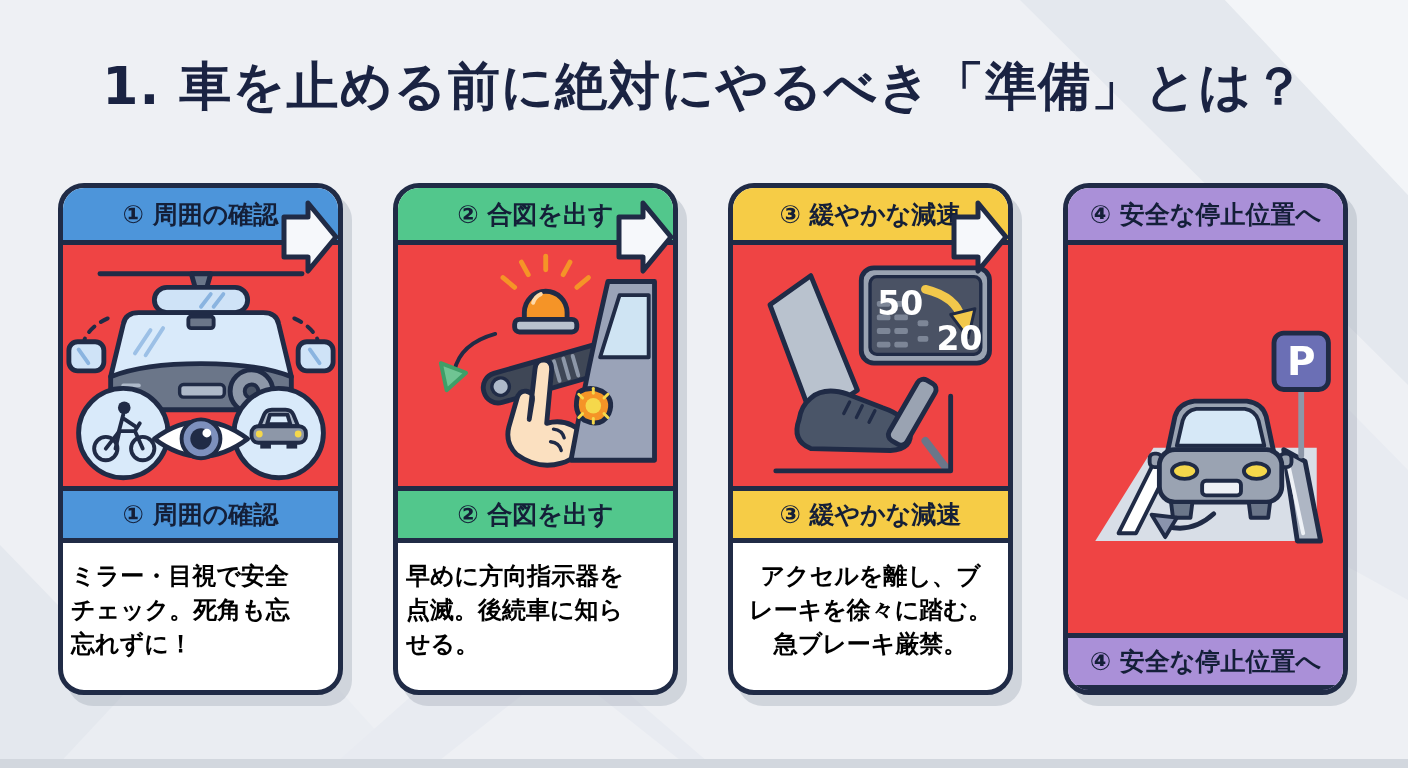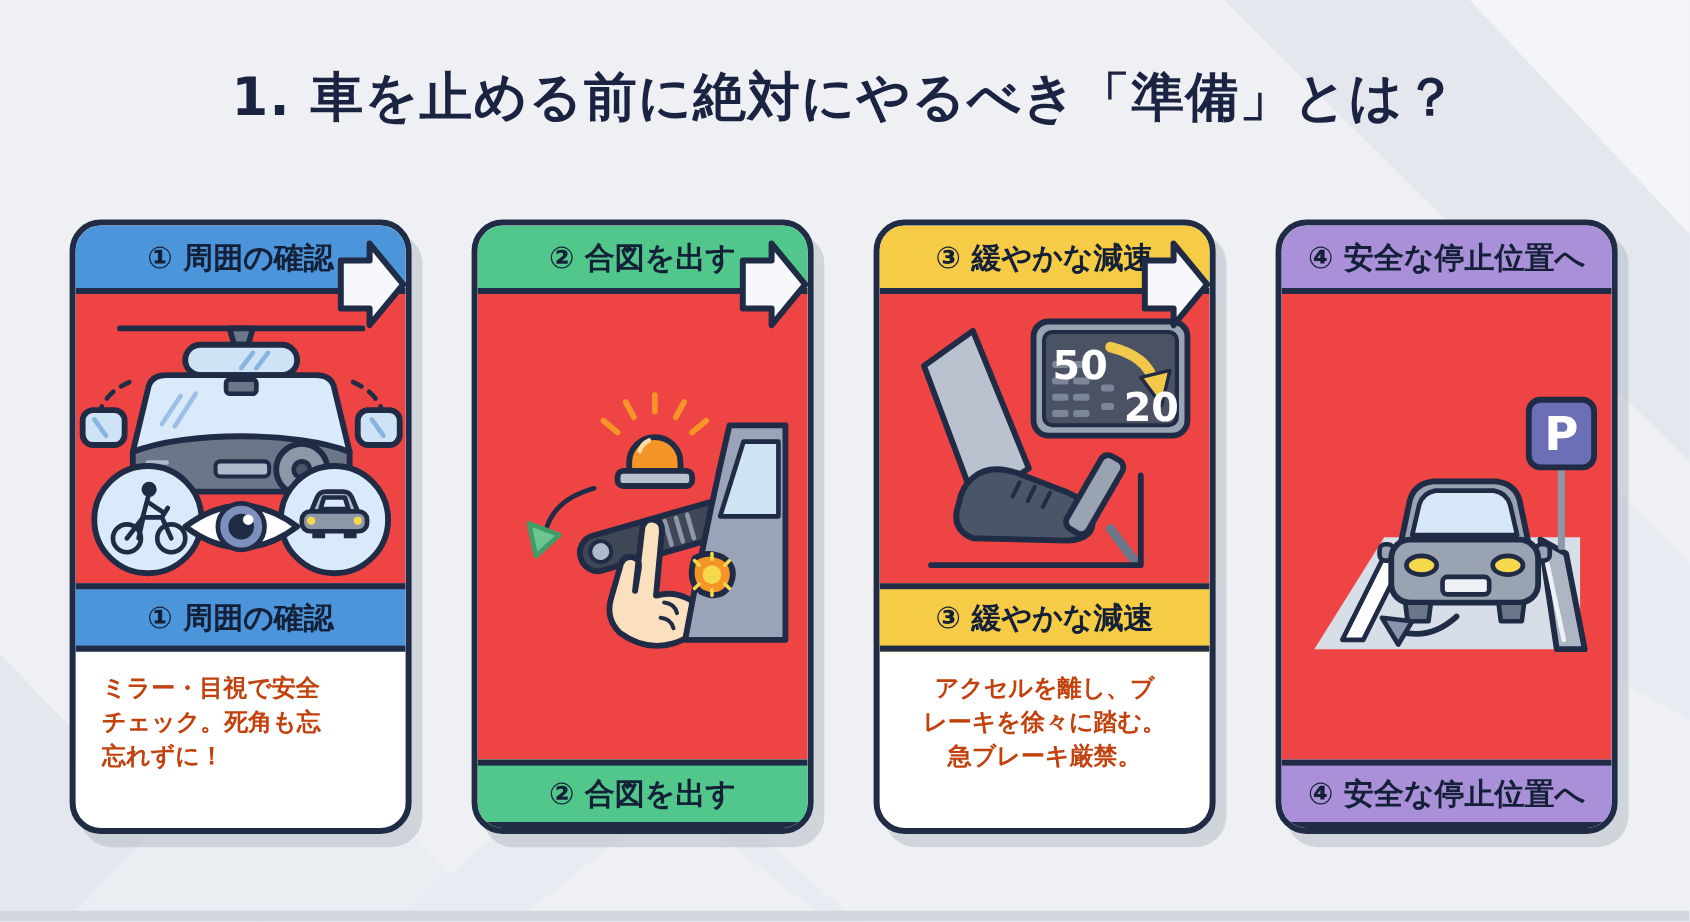--- a/index.html
+++ b/index.html
@@ -4,21 +4,21 @@
 <style>
   html,body{margin:0;padding:0;}
   body{
     width:1408px;height:768px;position:relative;overflow:hidden;
     background:#eef0f4;color:#1a2342;
     font-family:"DejaVu Sans","Liberation Sans",sans-serif;
   }
   .bg-deco{position:absolute;inset:0;z-index:0;}
   .page-title{
     position:absolute;top:52px;left:0;width:100%;z-index:2;
-    text-align:center;font-size:44px;font-weight:800;letter-spacing:1px;
+    text-align:center;font-size:52px;font-weight:800;letter-spacing:1px;
     color:#1a2342;
   }
   .cards-row{position:absolute;left:58px;top:183px;width:1292px;height:512px;display:flex;gap:50px;z-index:2;}
   .card{
     width:285px;height:512px;box-sizing:border-box;flex:0 0 285px;
     border:5px solid #202b46;border-radius:26px;background:#ffffff;
     display:flex;flex-direction:column;overflow:hidden;
     box-shadow:9px 11px 0 rgba(160,168,182,0.38);
   }
   .card-header{
@@ -28,22 +28,22 @@
   }
   .card-illus{flex:1 1 auto;background:#ef4444;display:flex;align-items:center;justify-content:center;}
   .card-illus svg{width:272px;height:238px;display:block;}
   .card-subheader{
     flex:0 0 47px;background:var(--c,#ccc);
     border-top:5px solid #202b46;border-bottom:5px solid #202b46;
     display:flex;align-items:center;justify-content:center;
     font-size:25px;font-weight:800;color:#141f38;white-space:nowrap;
   }
   .card-desc{
-    flex:0 0 147px;box-sizing:border-box;padding:16px 18px 10px 22px;
-    font-size:20px;font-weight:700;line-height:1.42;color:#c2410c;
+    flex:0 0 147px;box-sizing:border-box;padding:16px 18px 10px 8px;
+    font-size:24px;font-weight:700;line-height:1.42;color:#000000;
     white-space:pre-line;
   }
   .desc-center{text-align:center;padding-left:8px;padding-right:8px;}
   .flow-arrow{position:absolute;top:200px;width:58px;height:74px;z-index:3;}
   .flow-arrow.a1{left:281px}
   .flow-arrow.a2{left:616px}
   .flow-arrow.a3{left:951px}
   .bottom-strip{position:absolute;left:0;bottom:0;width:100%;height:9px;background:#d2d7de;z-index:1;}
 </style>
 </head>
@@ -158,20 +158,23 @@
             <line x1="210" y1="154" x2="214" y2="150"></line>
             <line x1="188" y1="170" x2="184" y2="174"></line>
             <line x1="210" y1="170" x2="214" y2="174"></line>
             <line x1="199" y1="175" x2="199" y2="180"></line>
           </g>
           <circle cx="199" cy="162" r="8" fill="#f5d84b" stroke="none"></circle>
         </g>
       </svg>
     </div>
     <div class="card-subheader">② 合図を出す</div>
+    <div class="card-desc">早めに方向指示器を
+点滅。後続車に知ら
+せる。</div>
   </div>
 
   <div class="card" style="--c: #f6cc46;">
     <div class="card-header">③ 緩やかな減速</div>
     <div class="card-illus">
       <svg viewBox="0 0 280 242" xmlns="http://www.w3.org/2000/svg">
         <g stroke="#202b46" stroke-width="5" stroke-linecap="round" stroke-linejoin="round" fill="none">
           <rect x="130" y="20" width="132" height="98" rx="13" fill="#9aa3b2"></rect>
           <rect x="139" y="29" width="114" height="80" rx="7" fill="#4a5264" stroke-width="3.5"></rect>
           <g fill="#7d8697" stroke="none">

